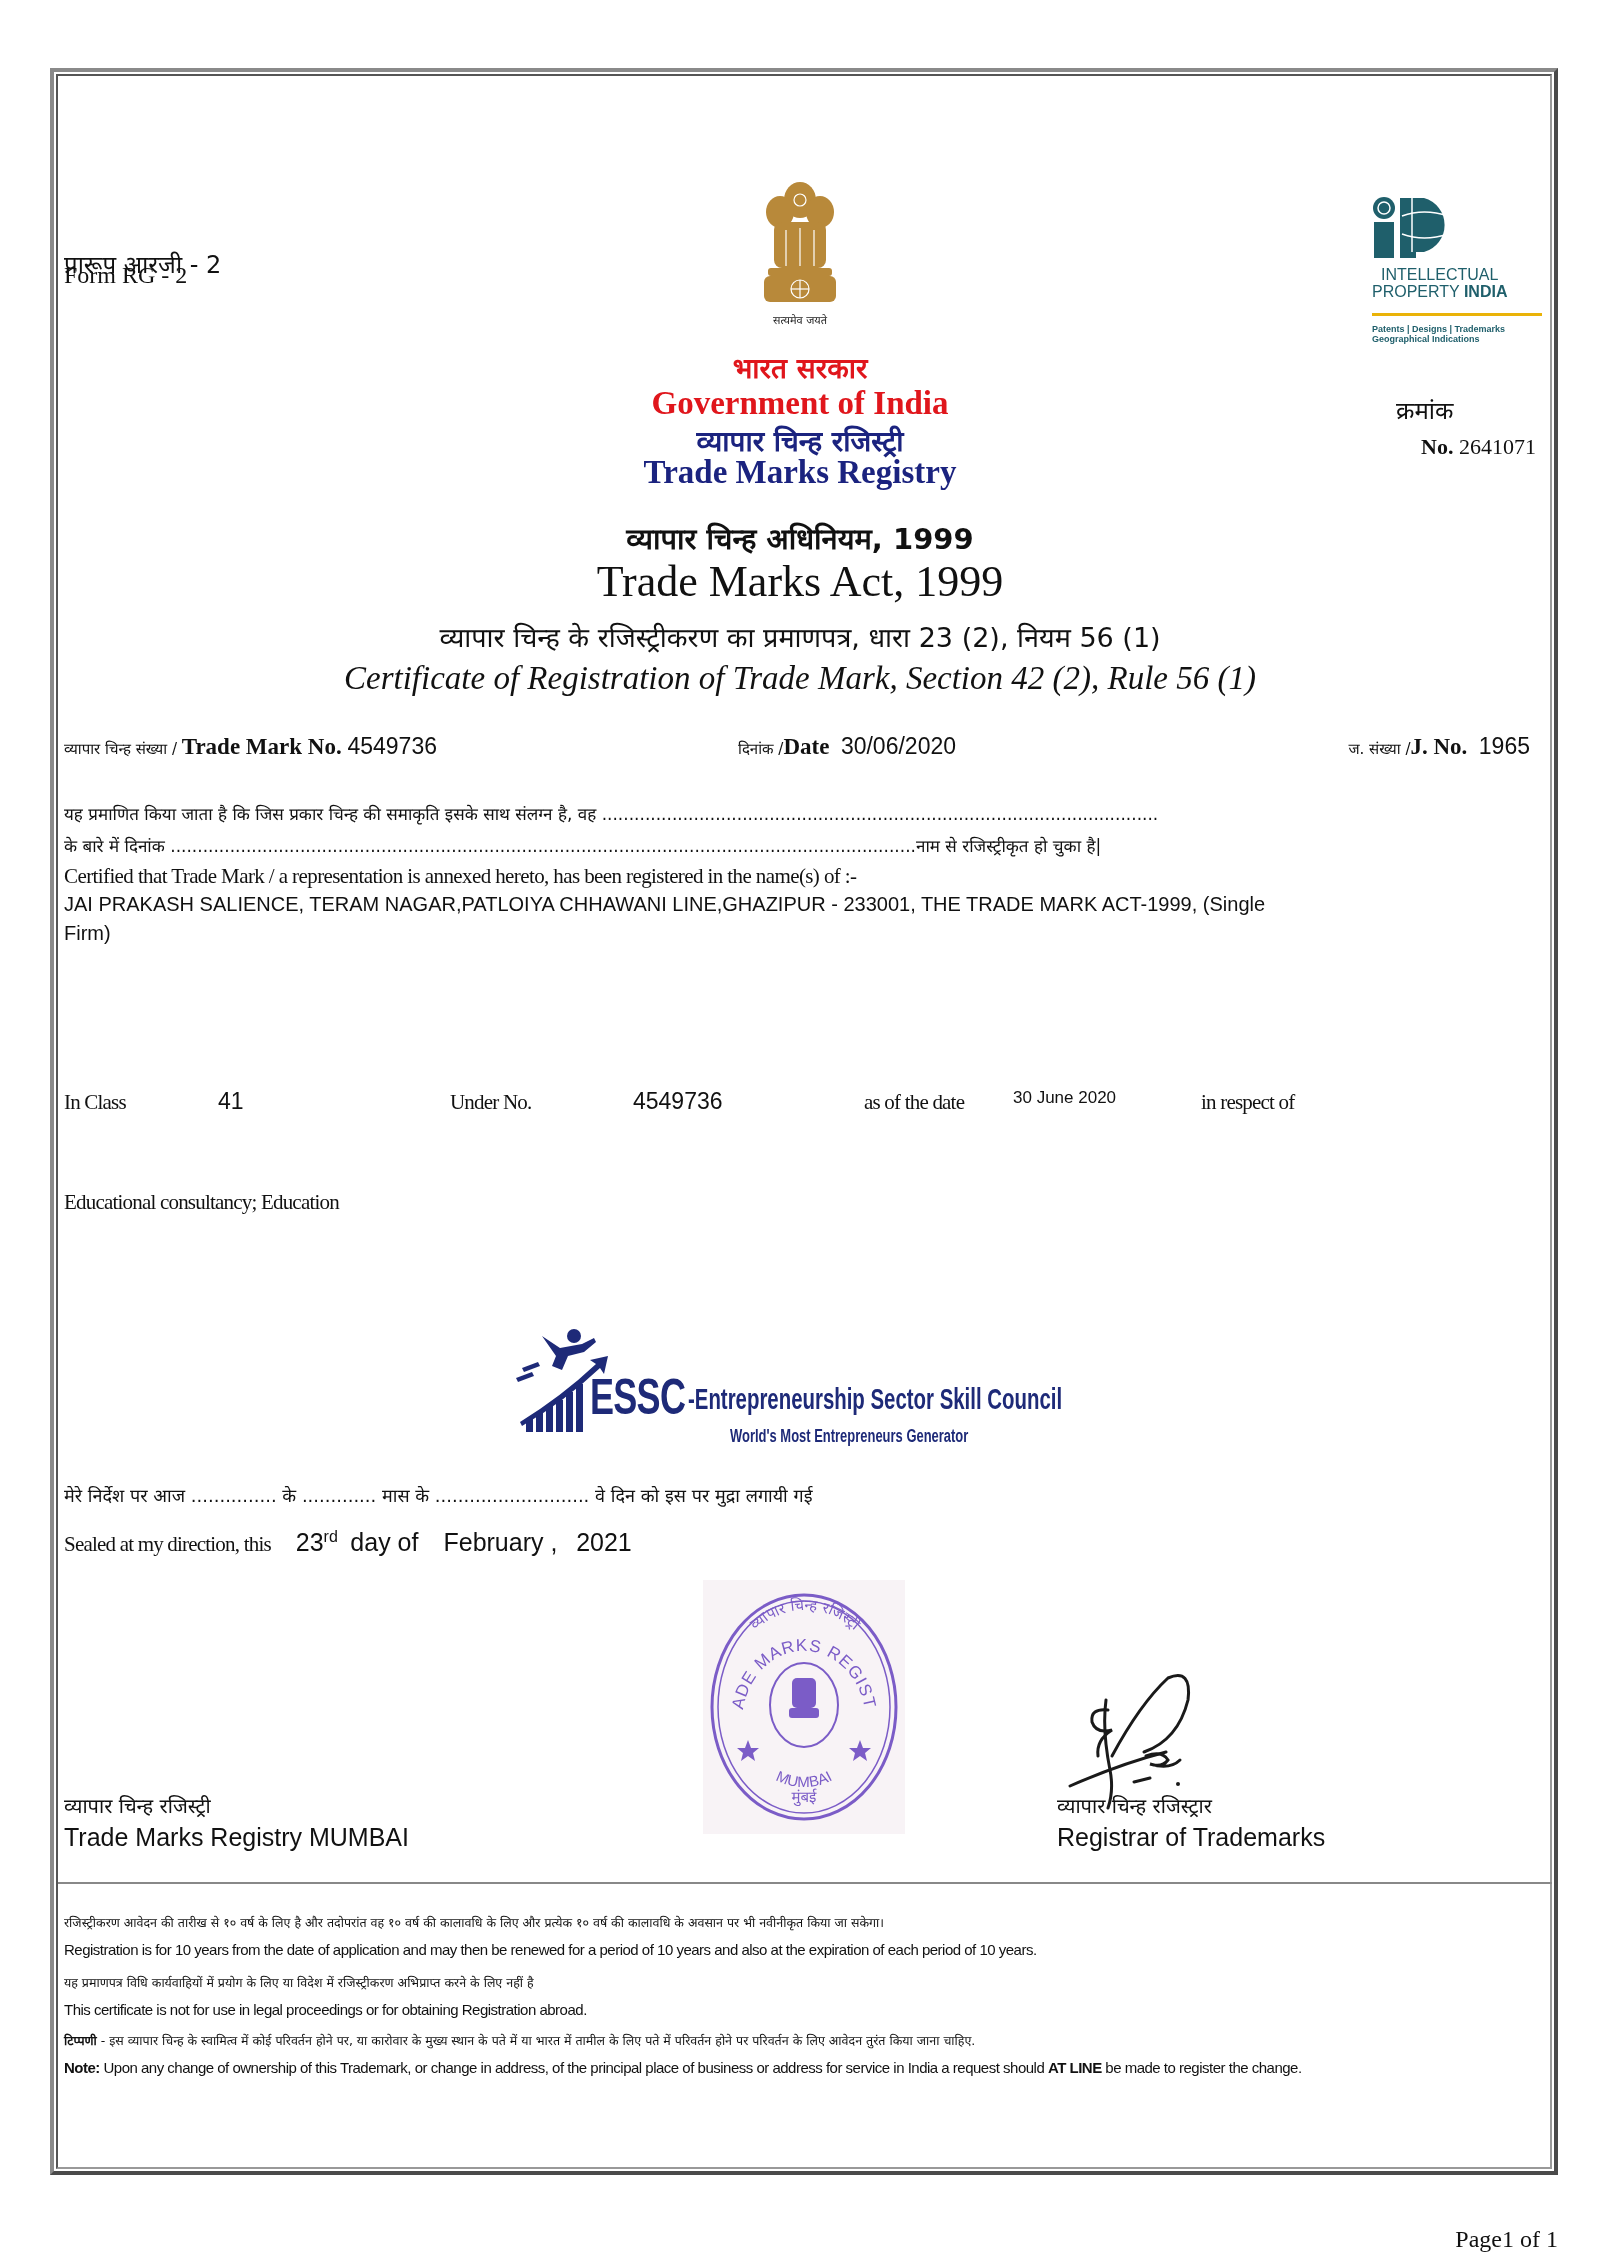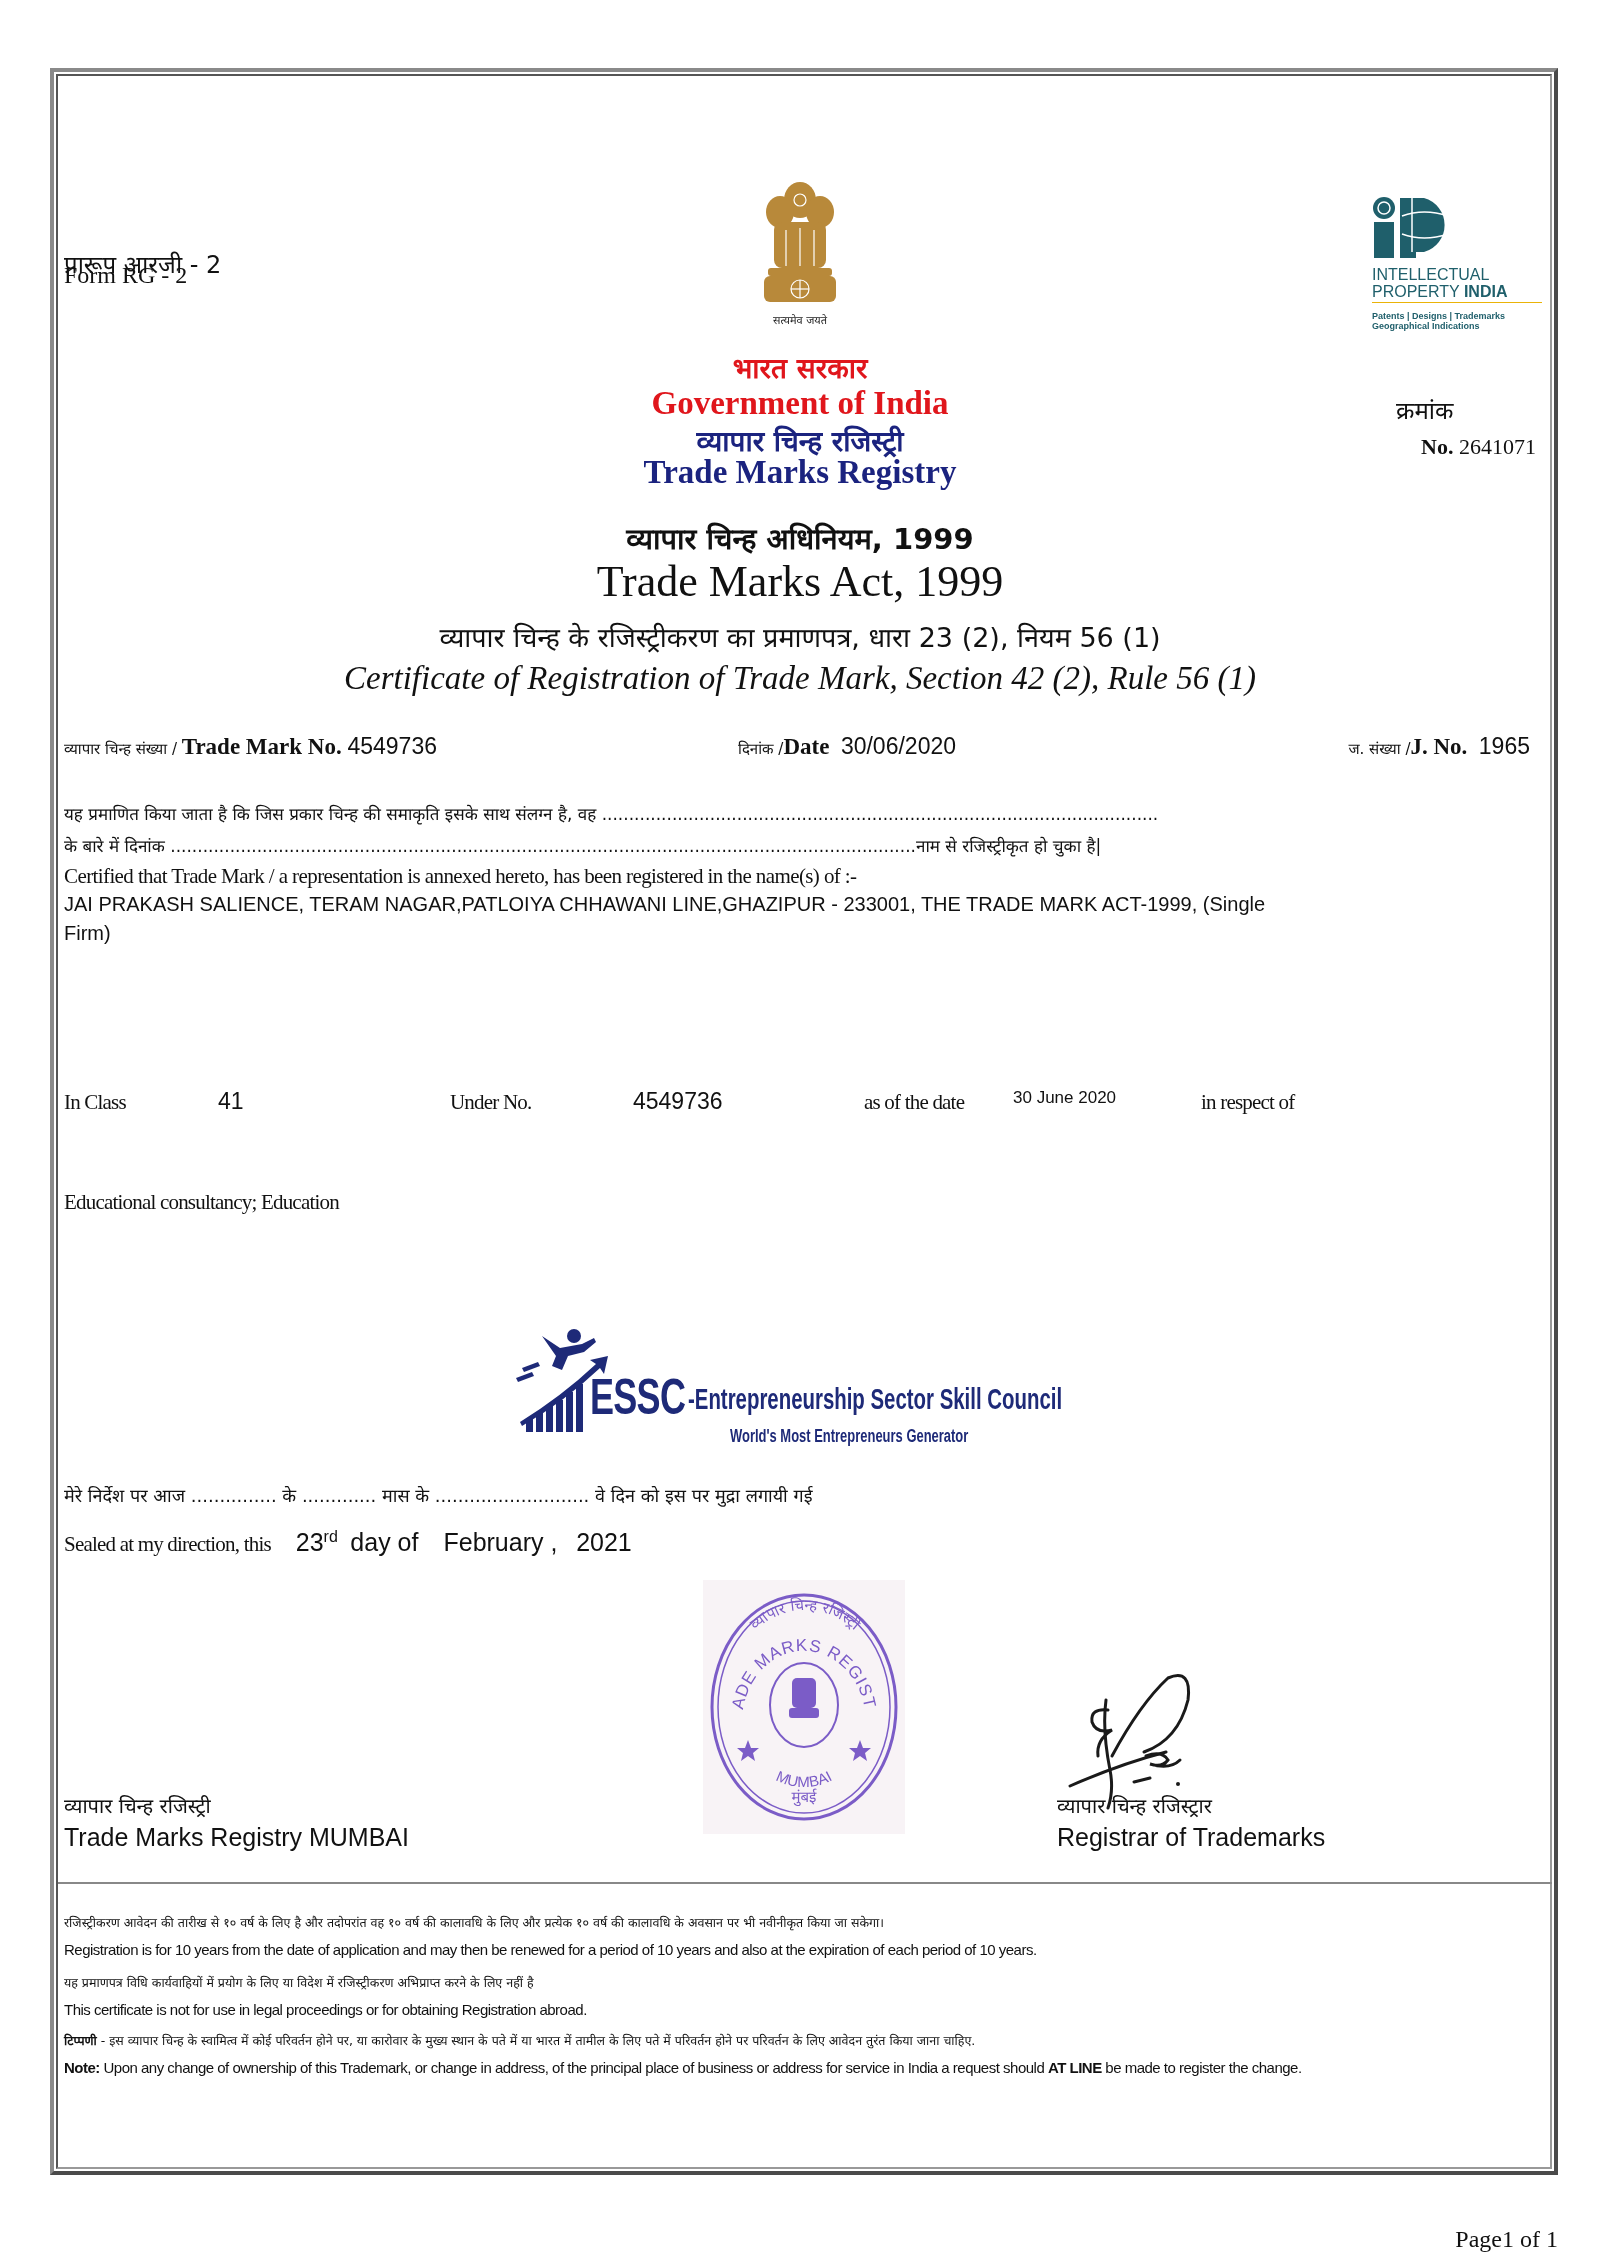--- a/index.html
+++ b/index.html
@@ -55,22 +55,22 @@
       <rect x="2" y="26" width="20" height="36"></rect>
       <path d="M28 2 H52 A28 28 0 0 1 52 56 H44 V62 H28 Z"></path>
     </g>
     <g fill="none" stroke="#fff" stroke-width="1.5">
       <circle cx="12" cy="12" r="6"></circle>
       <path d="M40 2 V56"></path>
       <path d="M30 20 Q52 12 76 20"></path>
       <path d="M30 38 Q52 46 76 38"></path>
     </g>
   </svg>
-  <div class="sans" style="font-size:16px; color:#1f5f6b; line-height:17px; margin-top:2px;">INTELLECTUAL</div>
-  <div class="sans" style="font-size:16px; color:#1f5f6b; line-height:17px; border-bottom:1px solid #eab308; padding-bottom:2px;"><span>PROPERTY </span><span style="font-weight:bold;">INDIA</span></div>
+  <div class="sans" style="font-size:16px; color:#1f5f6b; line-height:17px; margin-top:2px;margin-left:9px;">INTELLECTUAL</div>
+  <div class="sans" style="font-size:16px; color:#1f5f6b; line-height:17px; border-bottom:3px solid #eab308; padding-bottom:13px;"><span>PROPERTY </span><span style="font-weight:bold;">INDIA</span></div>
   <div class="sans" style="font-size:9px; font-weight:bold; color:#1f5f6b; line-height:10px; margin-top:8px;">Patents | Designs | Trademarks</div>
   <div class="sans" style="font-size:9px; font-weight:bold; color:#1f5f6b; line-height:10px;">Geographical Indications</div>
 </div>
 
 <div class="abs center hin bold red" style="top:348px; font-size:28px;">भारत सरकार</div>
 <div class="abs center serif bold red" style="top:385px; font-size:33px;">Government of India</div>
 <div class="abs center hin bold blue" style="top:421px; font-size:28px;">व्यापार चिन्ह रजिस्ट्री</div>
 <div class="abs center serif bold blue" style="top:454px; font-size:33px;">Trade Marks Registry</div>
 <div class="abs center hin bold" style="top:518px; font-size:29px;">व्यापार चिन्ह अधिनियम, 1999</div>
 <div class="abs center serif" style="top:556px; font-size:44px;">Trade Marks Act, 1999</div>

